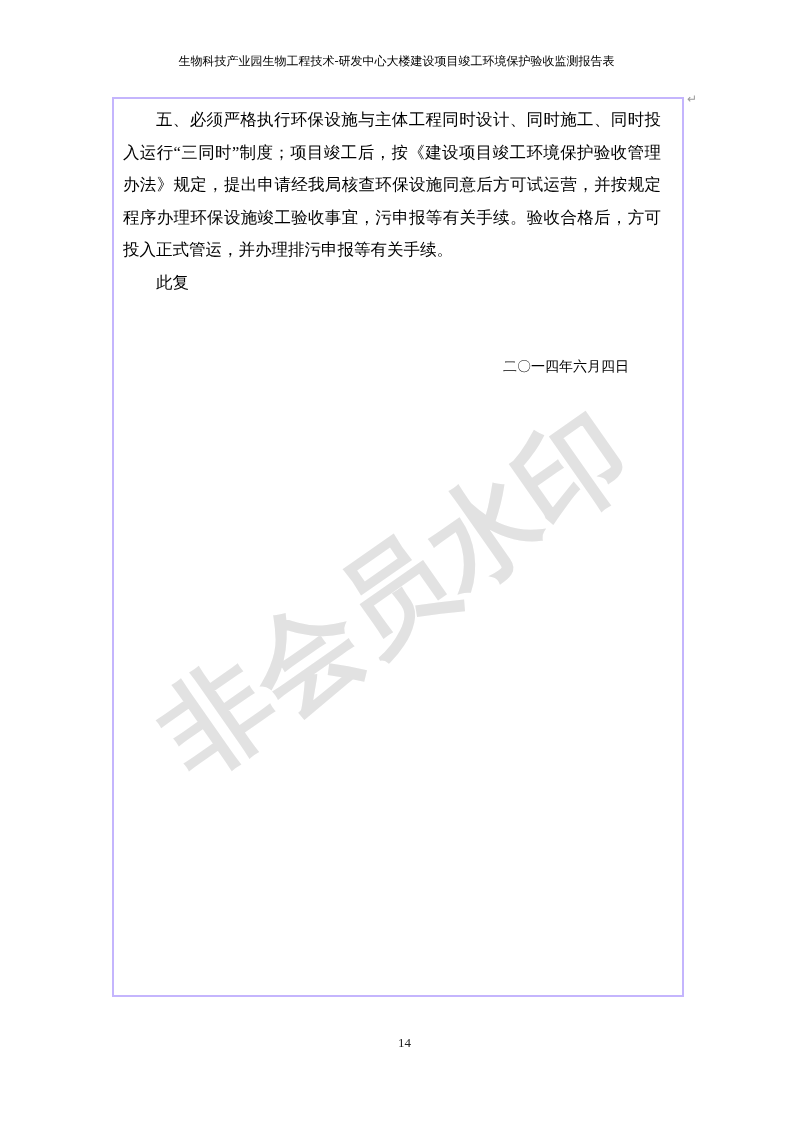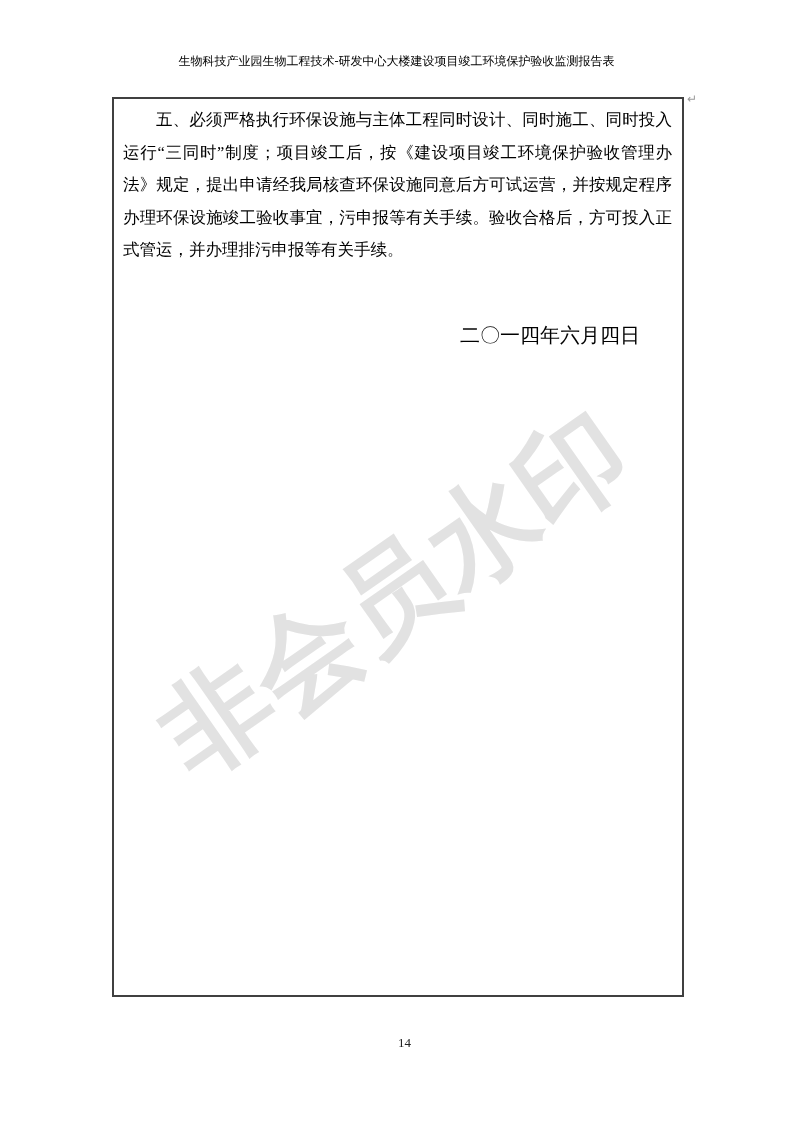--- a/index.html
+++ b/index.html
@@ -34,40 +34,40 @@
     color:#e2e2e2;
     white-space:nowrap;
     z-index:1;
     user-select:none;
   }
 
   .content-box {
     position:absolute;
     left:112px; top:97px;
     width:572px; height:900px;
-    border:2px solid #404040;
-    padding:5px 10px 0 9px;
+    border:2px solid #c4b5fd;
+    padding:5px 21px 0 9px;
     z-index:2;
     background:transparent;
   }
 
   .para {
     font-size:16.5px;
     line-height:32.5px;
     text-align:justify;
     text-indent:2em;
     color:#000;
   }
 
   .closing { text-indent:2em; }
 
   .date-line {
     margin-top:52px;
     padding-right:32px;
-    font-size:20px;
+    font-size:14px;
     line-height:32.5px;
     text-align:right;
     color:#000;
   }
 
   .para-mark {
     position:absolute;
     left:687px; top:92px;
     font-size:12px;
     color:#9a9a9a;
@@ -90,18 +90,19 @@
 <div class="page">
 
   <div class="header-title">生物科技产业园生物工程技术-研发中心大楼建设项目竣工环境保护验收监测报告表</div>
 
   <div class="watermark">非会员水印</div>
 
   <span class="para-mark">↵</span>
 
   <div class="content-box">
     <p class="para">五、必须严格执行环保设施与主体工程同时设计、同时施工、同时投入运行“三同时”制度；项目竣工后，按《建设项目竣工环境保护验收管理办法》规定，提出申请经我局核查环保设施同意后方可试运营，并按规定程序办理环保设施竣工验收事宜，污申报等有关手续。验收合格后，方可投入正式管运，并办理排污申报等有关手续。</p>
+    <p class="para closing">此复</p>
     <div class="date-line">二〇一四年六月四日</div>
   </div>
 
   <div class="page-number">14</div>
 
 </div>
 
 </body></html>

